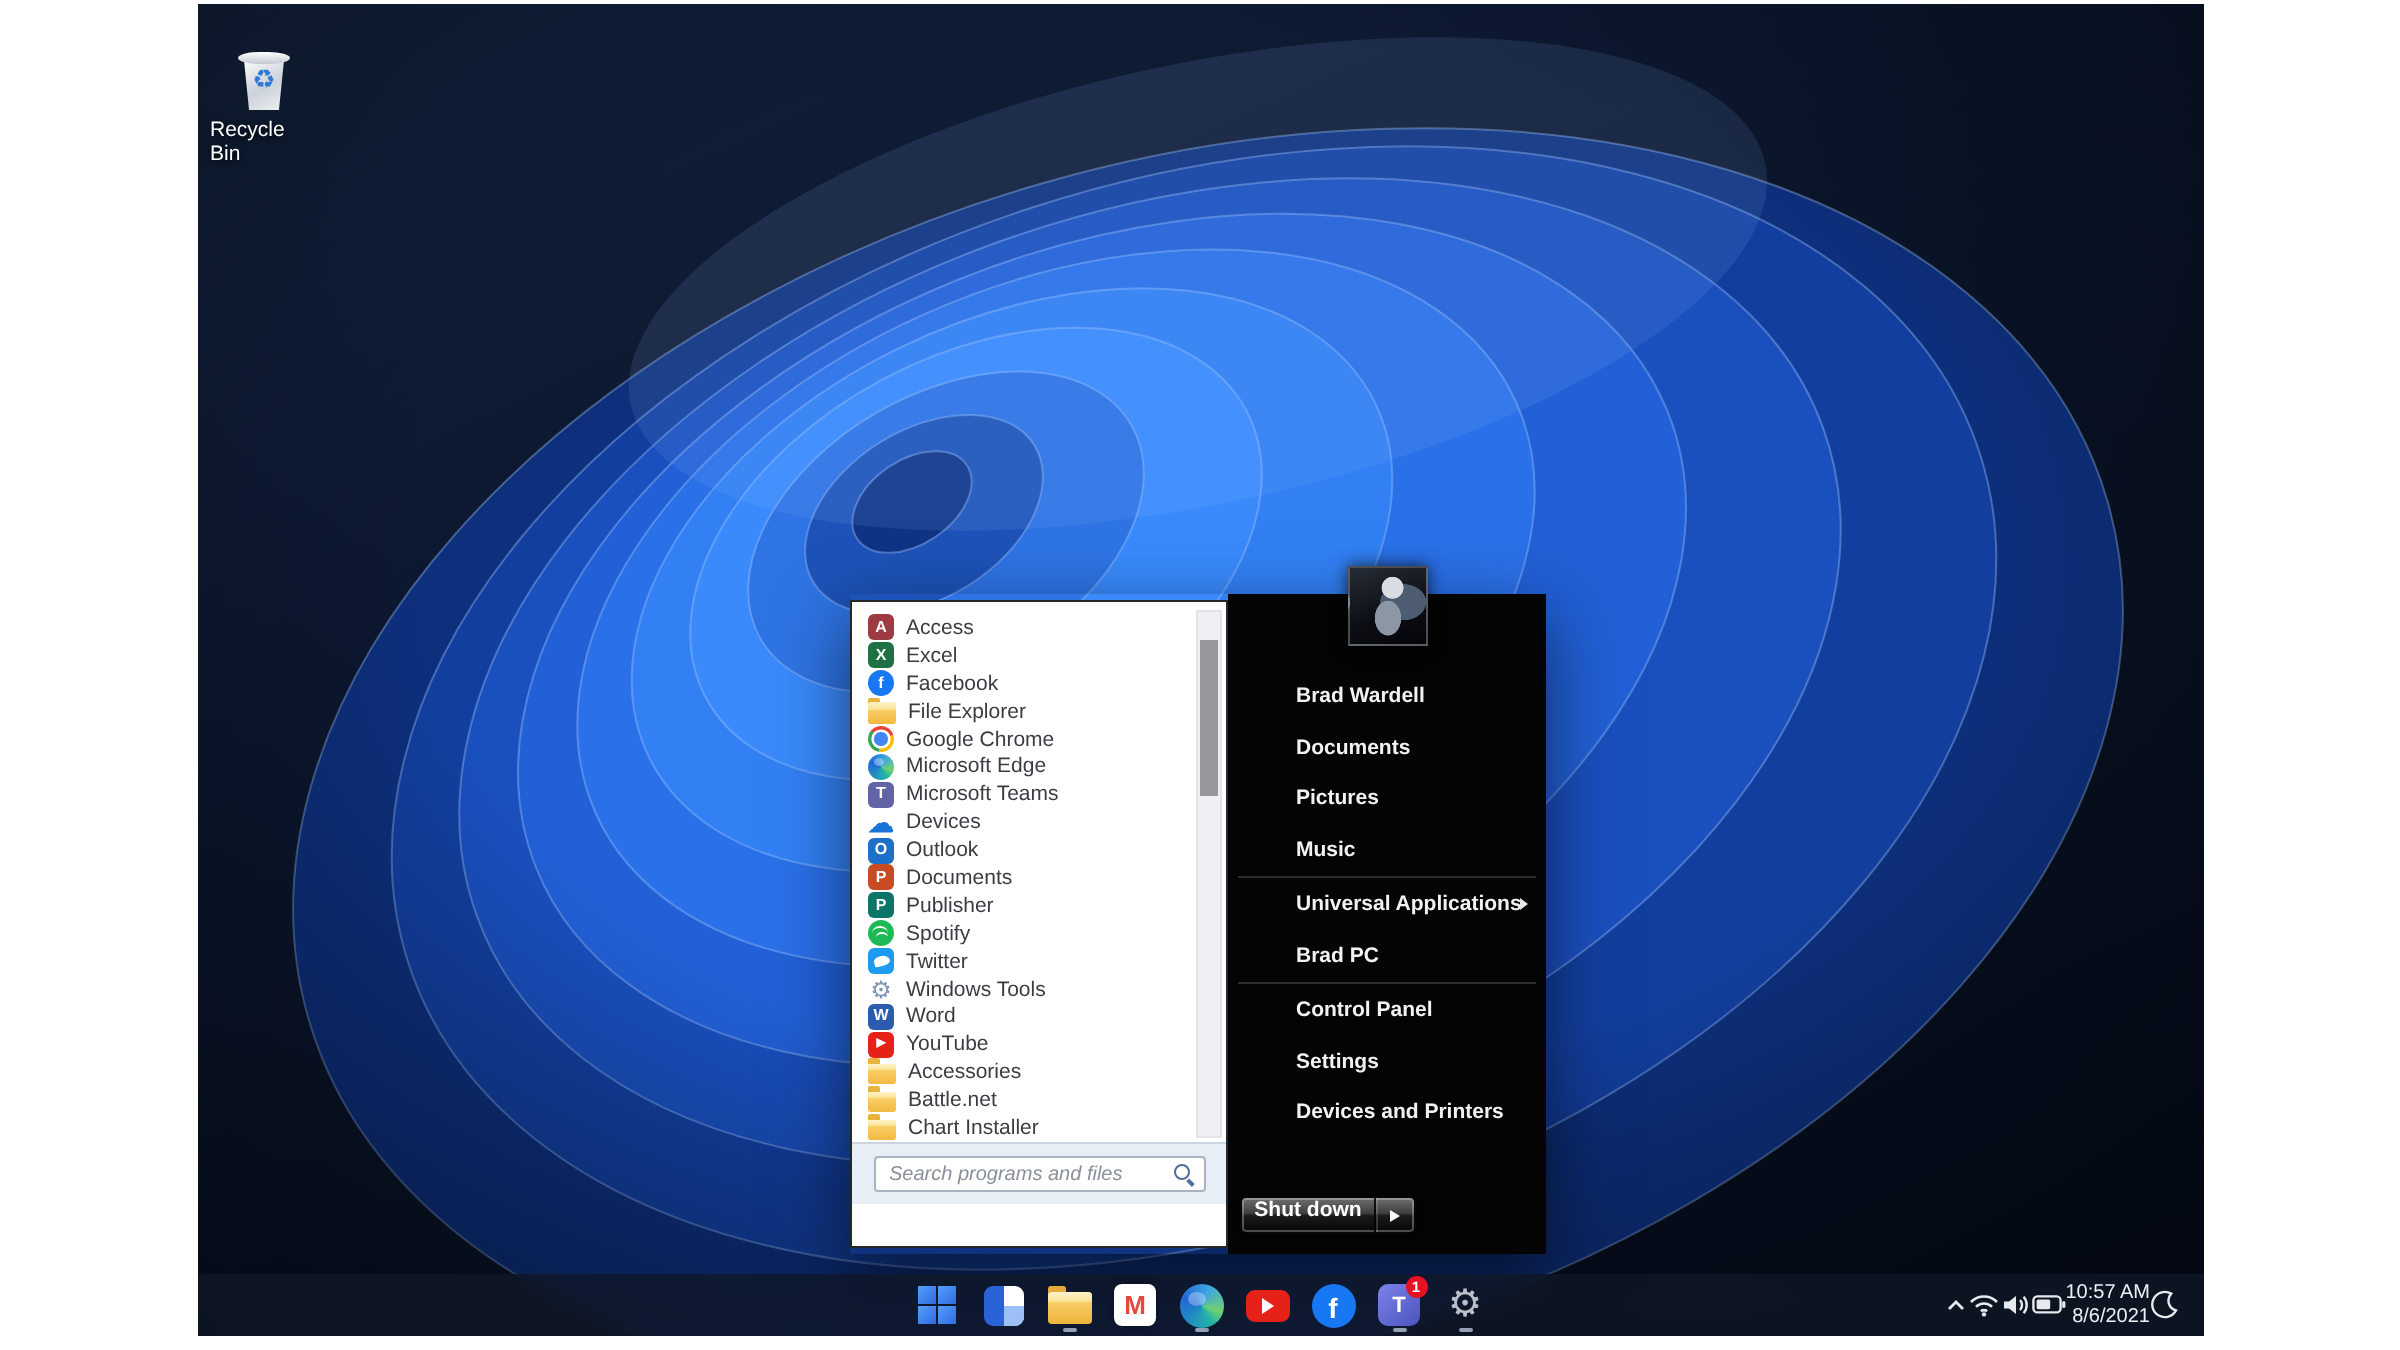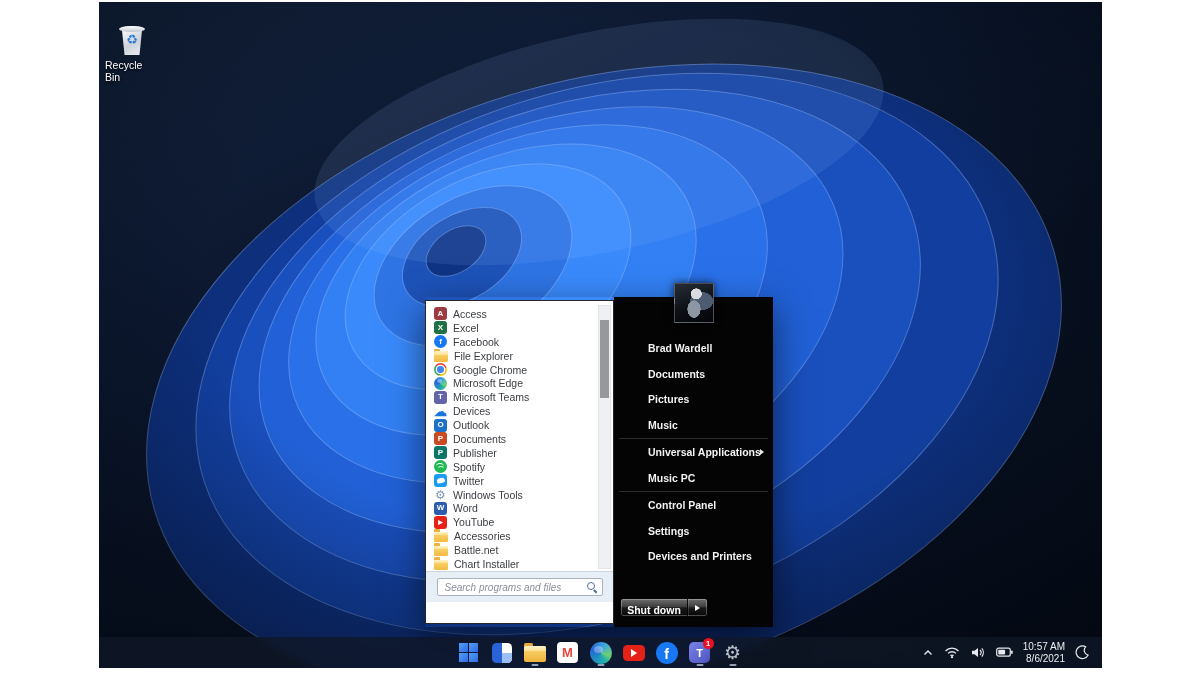--- a/index.html
+++ b/index.html
@@ -63,21 +63,21 @@
     background:
       radial-gradient(circle at 56% 26%, #d9dde2 0 15%, rgba(0,0,0,0) 16%),
       radial-gradient(ellipse at 50% 66%, #8d97a3 0 24%, rgba(0,0,0,0) 25%),
       radial-gradient(ellipse at 70% 45%, #4d5c70 0 30%, rgba(0,0,0,0) 31%),
       linear-gradient(160deg,#262c36,#0b0e13 60%,#04050a);}
   .sm-item{position:absolute;left:12px;right:6px;height:14px;line-height:14px;font-size:10.5px;
     font-weight:700;color:#f2f2f2;cursor:default;white-space:nowrap;margin-left:22px;}
   .submenu-arrow{position:absolute;right:3px;top:50%;transform:translateY(-50%);width:0;height:0;
     border-left:4px solid #e8e8e8;border-top:3.5px solid transparent;border-bottom:3.5px solid transparent;}
   .sep{position:absolute;left:5px;right:5px;height:1px;background:#2c2c2c;}
-  .shutdown{position:absolute;left:6px;top:301px;width:88px;height:19px;display:flex;align-items:flex-end;
+  .shutdown{position:absolute;left:6px;top:301px;width:88px;height:19px;display:flex;align-items:flex-start;
     border-radius:3px;border:1px solid #060606;box-sizing:border-box;color:#fff;font-size:10.5px;font-weight:700;
     background:linear-gradient(#6e6e6e,#3e3e3e 45%,#1a1a1a 52%,#070707);
     box-shadow:inset 0 0 0 1px rgba(255,255,255,.28),0 1px 2px rgba(0,0,0,.8);cursor:default;}
   .sd-label{flex:1;text-align:center;}
   .sd-split{width:1px;height:100%;background:rgba(0,0,0,.85);box-shadow:1px 0 0 rgba(255,255,255,.16);}
   .sd-arrow{width:19px;display:flex;align-items:center;justify-content:center;height:100%;}
   .sd-arrow i{width:0;height:0;border-left:5px solid #fff;border-top:3.5px solid transparent;border-bottom:3.5px solid transparent;}
 
   
   .taskbar{position:absolute;left:0;right:0;bottom:0;height:31px;background:rgba(15,23,38,.78);
@@ -100,21 +100,21 @@
   .tb-edge{width:22px;height:22px;border-radius:50%;position:relative;
     background:conic-gradient(from 150deg,#21b3a8,#2168d8 40%,#3ea7e0 65%,#71d06e 88%,#21b3a8);}
   .tb-edge::after{content:"";position:absolute;left:4px;top:4px;width:9px;height:7px;border-radius:50%;background:rgba(255,255,255,.32);}
   .tb-yt{width:22px;height:16px;border-radius:4.5px;background:#e62117;display:flex;align-items:center;justify-content:center;}
   .tb-yt i{width:0;height:0;border-left:6px solid #fff;border-top:4px solid transparent;border-bottom:4px solid transparent;margin-left:1px;}
   .tb-fb{width:22px;height:22px;border-radius:50%;background:#1877f2;color:#fff;font-weight:700;font-size:14px;
     display:flex;align-items:flex-end;justify-content:center;line-height:19px;}
   .tb-teams{width:21px;height:21px;border-radius:5px;background:linear-gradient(135deg,#7b83eb,#4b53bc);
     color:#fff;font-weight:700;font-size:11px;display:flex;align-items:center;justify-content:center;}
   .tb-gear{font-size:19px;color:#b9c0ca;line-height:1;}
-  .tray{position:absolute;right:12px;top:0;height:100%;display:flex;align-items:center;gap:10px;}
+  .tray{position:absolute;right:12px;top:0;height:100%;display:flex;align-items:center;gap:0;}
   .tray svg{display:block;}
   .clock{text-align:right;color:#eceff3;font-size:10px;line-height:11.5px;}
 </style>
 </head>
 <body>
 
 <div class="desktop">
 
   <svg class="wallpaper" viewBox="0 0 1003 666" preserveAspectRatio="none">
     <defs>
@@ -240,21 +240,21 @@
     </div>
 
     <div class="sm-right">
       <div class="avatar"></div>
       <div class="sm-item" style="top:44px">Brad Wardell</div>
       <div id="rightItems">
           <div class="sm-item" style="top: 70px;">Documents</div>
           <div class="sm-item" style="top: 95px;">Pictures</div>
           <div class="sm-item" style="top: 121px;">Music</div>
           <div class="sm-item" style="top: 148px;">Universal Applications<span class="submenu-arrow"></span></div>
-          <div class="sm-item" style="top: 174px;">Music PC</div>
+          <div class="sm-item" style="top: 174px;">Brad PC</div>
           <div class="sm-item" style="top: 201px;">Control Panel</div>
           <div class="sm-item" style="top: 227px;">Settings</div>
           <div class="sm-item" style="top: 252px;">Devices and Printers</div>
         </div>
       <div class="sep" style="top:141px"></div>
       <div class="sep" style="top:194px"></div>
       <div class="shutdown">
         <span class="sd-label">Shut down</span>
         <span class="sd-split"></span>
         <span class="sd-arrow">

